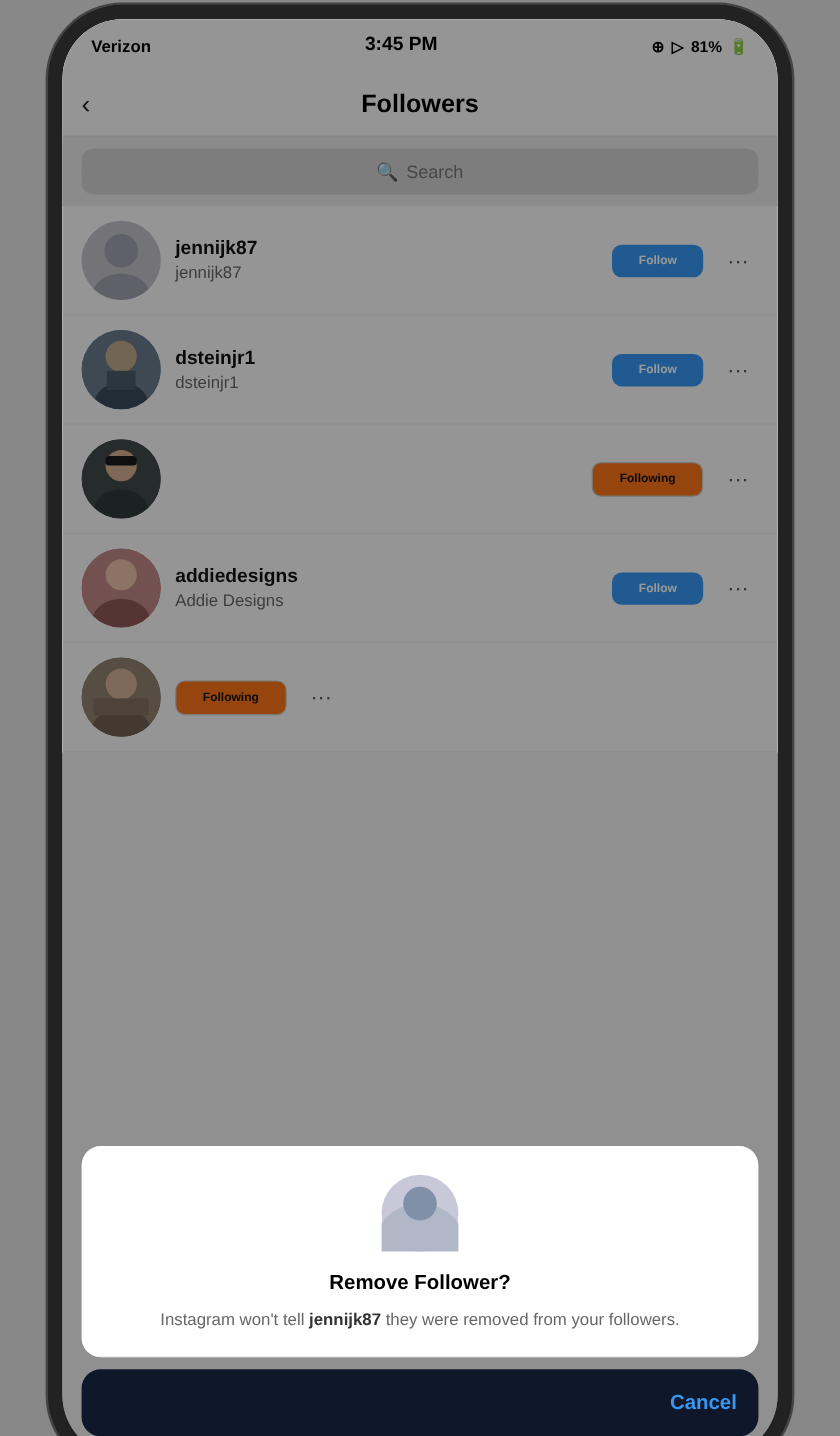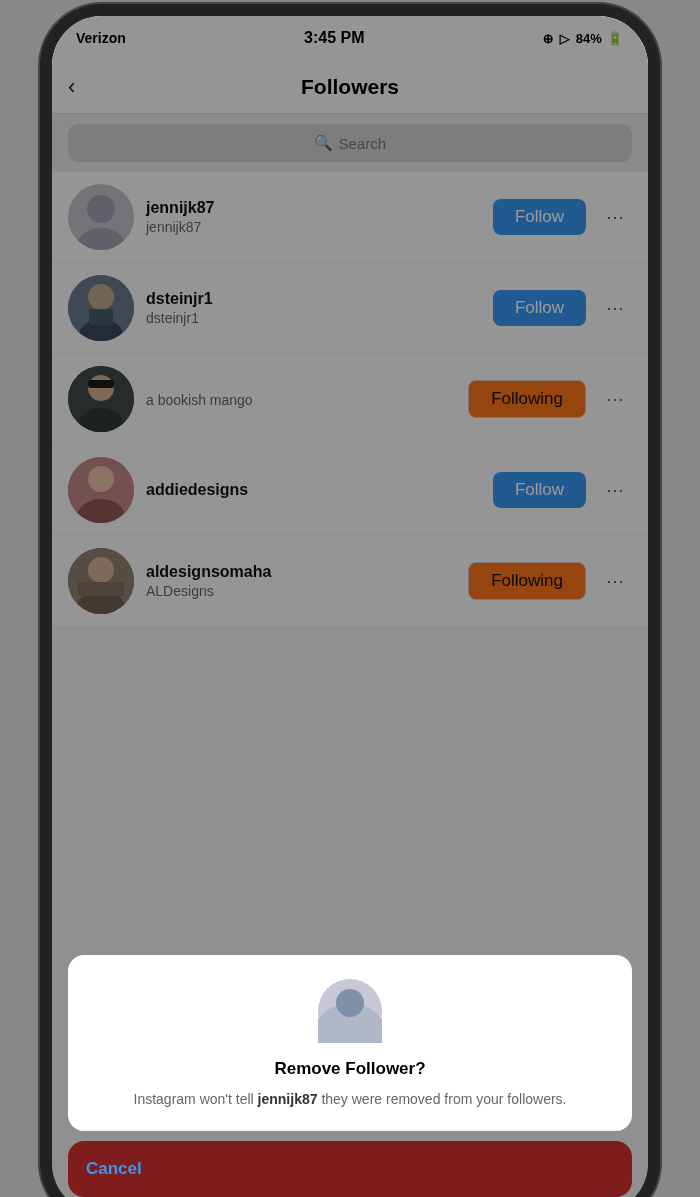--- a/index.html
+++ b/index.html
@@ -95,22 +95,22 @@
       justify-content: center;
     }
     .avatar svg { width: 100%; height: 100%; }
     .user-info { flex: 1; }
     .user-info .username { font-size: 16px; font-weight: 600; color: #111; }
     .user-info .display-name { font-size: 14px; color: #666; margin-top: 2px; }
     .follow-btn {
       border: none;
       border-radius: 8px;
       padding: 8px 22px;
-      font-size: 17px;
-      font-weight: 400;
+      font-size: 10px;
+      font-weight: 700;
       cursor: pointer;
     }
     .follow-btn.blue { background: #3897f0; color: #fff; }
     .follow-btn.outline { background: #f97316; color: #111; border: 1.5px solid #ccc; }
     .more-btn {
       font-size: 18px;
       color: #555;
       padding: 4px 8px;
       cursor: pointer;
     }
@@ -172,24 +172,24 @@
       border: 2px solid #e53935;
       margin: 12px;
       border-radius: 10px;
     }
     .modal-action span {
       font-size: 17px;
       font-weight: 600;
       color: #e53935;
     }
     .cancel-card {
-      background: #7f1d1d;
+      background: #0f172a;
       border-radius: 16px;
       padding: 18px;
-      text-align: left;
+      text-align: right;
       cursor: pointer;
     }
     .cancel-card span {
       font-size: 17px;
       font-weight: 600;
       color: #3897f0;
     }
 
     
     .av-gray { background: #c0c0c8; }
@@ -199,21 +199,21 @@
 <body>
 
 <div class="phone">
 
   <div class="status-bar">
     <span class="carrier">Verizon</span>
     <span class="time">3:45 PM</span>
     <span class="icons">
       <span>⊕</span>
       <span>▷</span>
-      <span>84%</span>
+      <span>81%</span>
       <span>🔋</span>
     </span>
   </div>
 
   <div class="nav-bar">
     <span class="back-btn">‹</span>
     <span class="title">Followers</span>
   </div>
 
   <div class="search-bar-wrapper">
@@ -260,53 +260,49 @@
     <div class="follower-item">
       <div class="avatar" style="background:#505050;">
         <svg viewBox="0 0 66 66" xmlns="http://www.w3.org/2000/svg">
           <rect width="66" height="66" fill="#404848"></rect>
           <circle cx="33" cy="22" r="13" fill="#d4b090"></circle>
           <ellipse cx="33" cy="58" rx="22" ry="16" fill="#303838"></ellipse>
           <rect x="20" y="14" width="26" height="8" rx="3" fill="#1a1a1a"></rect>
         </svg>
       </div>
       <div class="user-info">
-        <div class="display-name">a bookish mango</div>
       </div>
       <button class="follow-btn outline">Following</button>
       <span class="more-btn">···</span>
     </div>
 
     <div class="follower-item">
       <div class="avatar" style="background:#c07878;">
         <svg viewBox="0 0 66 66" xmlns="http://www.w3.org/2000/svg">
           <rect width="66" height="66" fill="#c08888"></rect>
           <circle cx="33" cy="22" r="13" fill="#e8c0a8"></circle>
           <ellipse cx="33" cy="60" rx="24" ry="18" fill="#905858"></ellipse>
         </svg>
       </div>
       <div class="user-info">
         <div class="username">addiedesigns</div>
+        <div class="display-name">Addie Designs</div>
       </div>
       <button class="follow-btn blue">Follow</button>
       <span class="more-btn">···</span>
     </div>
 
     <div class="follower-item">
       <div class="avatar" style="background:#807060;">
         <svg viewBox="0 0 66 66" xmlns="http://www.w3.org/2000/svg">
           <rect width="66" height="66" fill="#908070"></rect>
           <circle cx="33" cy="22" r="13" fill="#d4b098"></circle>
           <ellipse cx="33" cy="60" rx="24" ry="18" fill="#706050"></ellipse>
           <rect x="10" y="34" width="46" height="14" fill="#807060"></rect>
         </svg>
-      </div>
-      <div class="user-info">
-        <div class="username">aldesignsomaha</div>
-        <div class="display-name">ALDesigns</div>
       </div>
       <button class="follow-btn outline">Following</button>
       <span class="more-btn">···</span>
     </div>
 
   </div>
 
   <div class="overlay">
     <div class="modal-container">
 

